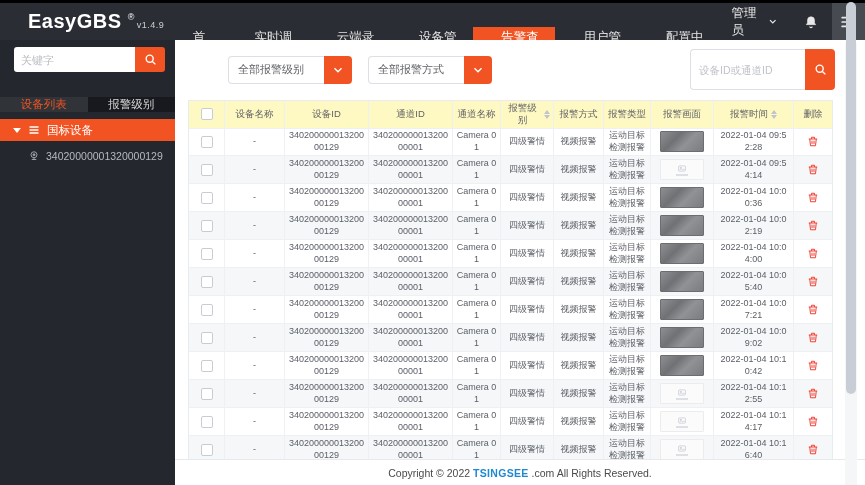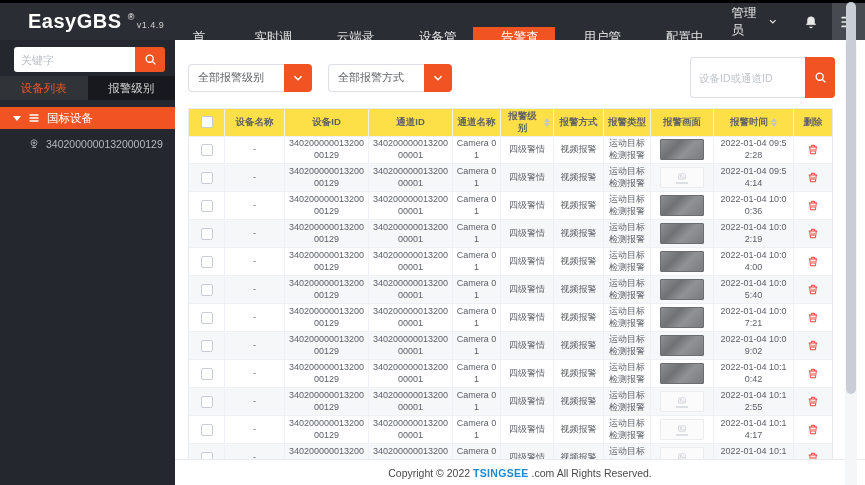--- a/index.html
+++ b/index.html
@@ -21,47 +21,47 @@
   .burger-box { width:38px; height:100%; background:#474b51; display:flex; align-items:center; justify-content:center; cursor:pointer; }
   .burger-box svg { width:16px; height:14px; }
 
   
   .sidebar { position:absolute; top:40px; left:0; width:175px; bottom:0; background:#24272d; }
   .side-search { display:flex; margin:7px 10px 0 14px; height:25px; }
   .side-search input { flex:1; border:none; outline:none; background:#fff; border-radius:3px 0 0 3px; font-size:11px; padding:0 7px; color:#333; min-width:0; }
   .side-search input::placeholder { color:#b8bcc2; }
   .search-btn { width:30px; background:#f25322; border:none; border-radius:0 3px 3px 0; display:flex; align-items:center; justify-content:center; cursor:pointer; }
   .search-btn svg { width:13px; height:13px; color:#fff; }
-  .side-tabs { display:flex; margin-top:4px; height:24px; }
+  .side-tabs { display:flex; margin-top:16px; height:24px;align-items:flex-end; }
   .side-tab { flex:1; display:flex; align-items:center; justify-content:center; font-size:11.5px; cursor:pointer; background:#17191e; color:#d8d8d8; }
   .side-tab.active { background:#303439; color:#f25322; }
   .tree-root { height:22px; background:#f25322; color:#fff; display:flex; align-items:center; gap:7px; padding-left:13px; font-size:11.5px; margin-top:7px; cursor:pointer; }
   .caret-down { width:0; height:0; border-left:4px solid transparent; border-right:4px solid transparent; border-top:5px solid #fff; }
   .tree-root svg { width:12px; height:12px; }
   .tree-child { display:flex; align-items:center; gap:6px; padding-left:28px; margin-top:9px; font-size:10.5px; color:#b6bac0; cursor:pointer; }
   .tree-child svg { width:12px; height:12px; color:#9a9ea5; }
 
   
   .main { position:absolute; top:40px; left:175px; width:690px; bottom:0; background:#fff; }
-  .filter-bar { display:flex; align-items:center; padding:17px 30px 0 13px; }
+  .filter-bar { display:flex; align-items:center; padding:9px 30px 0 13px;margin-left:40px; }
   .dropdown { display:flex; height:28px; margin-right:16px; cursor:pointer; }
   .dropdown .dd-value { width:96px; border:1px solid #dcdfe6; border-right:none; border-radius:4px 0 0 4px; font-size:11px; color:#606266; display:flex; align-items:center; padding-left:9px; background:#fff; }
   .dd-btn { width:28px; background:#f25322; border:none; border-radius:0 4px 4px 0; display:flex; align-items:center; justify-content:center; cursor:pointer; }
   .dd-btn svg { width:12px; height:12px; color:#fff; }
   .main-search { display:flex; height:41px; margin-left:auto; }
   .main-search input { width:115px; border:1px solid #dcdfe6; border-right:none; border-radius:4px 0 0 4px; font-size:10.5px; padding:0 8px; color:#333; outline:none; }
   .main-search input::placeholder { color:#bfc3c9; }
   .main-search .search-btn { width:30px; border-radius:0 4px 4px 0; }
 
   
   .table { margin:10px 0 0 13px; width:645px; border:1px solid #e8ebef; font-size:9px; color:#5a5e66; }
   .tr { display:grid; grid-template-columns:36px 60px 84px 84px 48px 53px 50px 47px 63px 80px 38px; align-items:center; }
   .tr > div { border-right:1px solid #edf0f4; border-bottom:1px solid #edf0f4; height:100%; display:flex; align-items:center; justify-content:center; text-align:center; word-break:break-all; padding:1px 3px; line-height:1.3; }
   .tr > div:last-child { border-right:none;text-align:center; }
-  .thead { background:#fde047; color:#606266; font-weight:bold; font-size:9.5px; height:27px; }
+  .thead { background:#fef9c3; color:#606266; font-weight:normal; font-size:9.5px; height:27px; }
   .tbody .tr { height:28px; background:#fff; }
   .tbody .tr.striped { background:#f6f7f9; }
   .cb { width:12px; height:12px; border:1px solid #c8ccd4; border-radius:2px; background:#fff; display:inline-block; cursor:pointer; }
   .sort { display:inline-flex; flex-direction:column; gap:1px; margin-left:3px; }
   .sort i { width:0; height:0; border-left:3px solid transparent; border-right:3px solid transparent; display:block; }
   .sort .up { border-bottom:4px solid #c0c4cc; }
   .sort .down { border-top:4px solid #c0c4cc; }
   .thumb { width:44px; height:21px; border-radius:1px; position:relative; display:flex; align-items:center; justify-content:center; cursor:pointer; }
   .thumb-img { background:linear-gradient(135deg,#8d8f92 0%,#6f7174 35%,#909295 60%,#7a7c7f 100%); border:1px solid #6b6d70; }
   .thumb-ph { background:#fbfbfc; border:1px solid #ececee; flex-direction:column; gap:1px; }

